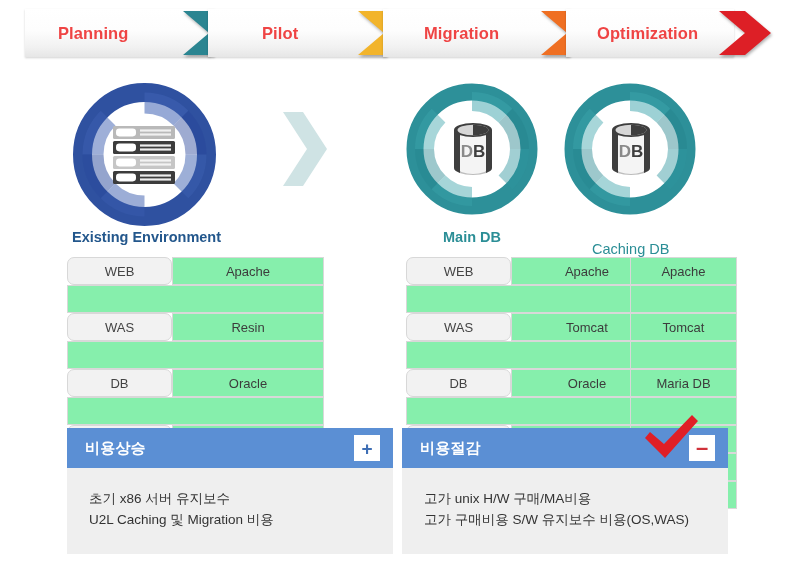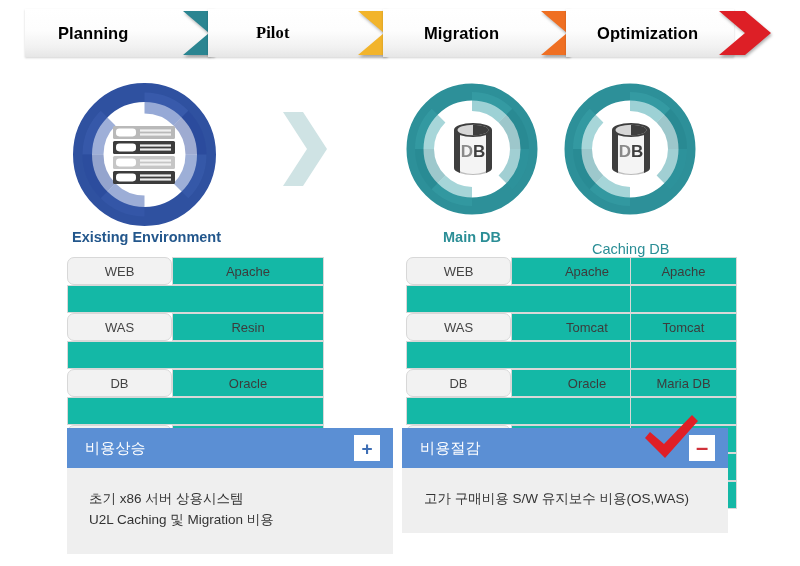--- a/index.html
+++ b/index.html
@@ -15,21 +15,21 @@
   #phase-header{
     position:absolute;left:25px;top:9px;width:750px;height:48px;
   }
   .phase-seg{
     position:absolute;top:0;height:48px;
     background:linear-gradient(180deg,#ffffff 0%,#fdfdfd 45%,#f1f1f1 80%,#e6e6e6 100%);
     box-shadow:0 1px 2px rgba(0,0,0,.18);
   }
   .phase-label{
     position:absolute;top:0;height:48px;line-height:48px;
-    font-size:16.5px;font-weight:bold;color:#000000;
+    font-size:16.5px;font-weight:bold;color:#ef4444;
     white-space:nowrap;letter-spacing:.1px;
   }
   .chev{
     position:absolute;top:0;width:56px;height:48px;
     filter:drop-shadow(1.5px 2px 1.5px rgba(0,0,0,.30));
   }
   .chev svg{display:block;width:56px;height:48px;}
 
   
   .ring{position:absolute;}
@@ -42,36 +42,36 @@
   #label-main,#label-cache{color:#2b8e96;}
 
   #mid-chevron{position:absolute;left:281px;top:110px;width:48px;height:78px;}
   #mid-chevron svg{display:block;}
 
   
   .spec-table{position:absolute;border-collapse:separate;border-spacing:0;}
   .spec-table td{
     height:26px;padding:0;text-align:center;vertical-align:middle;
     font-size:13px;color:#3c3c3c;border:1px solid #d8d8d8;
-    background:#14b8a6;
+    background:#86efac;
   }
   .spec-table td.k{background:#f2f2f2;color:#444;border-radius:7px;}
   .spec-table tr{ }
   .spec-table td.k{width:103px;}
   .spec-table td.v{width:150px;}
   .tbl-sep{height:3px;border:0;background:transparent;padding:0;}
 
   
   .panel{position:absolute;}
   .panel-head{
     position:relative;height:40px;background:#5b8fd4;
   }
   .panel-title{
     position:absolute;left:18px;top:0;height:56px;line-height:40px;
-    color:#ffffff;font-size:15px;font-weight:normal;letter-spacing:.2px;
+    color:#ffffff;font-size:15px;font-weight:bold;letter-spacing:.2px;
   }
   .panel-badge{
     position:absolute;right:13px;top:7px;width:26px;height:26px;
     background:#ffffff;display:flex;align-items:center;justify-content:center;
     font-size:19px;font-weight:bold;color:#3f6fb5;line-height:1;
   }
   .panel-badge.minus{color:#d0323a;font-size:22px;}
   .panel-body{
     background:#efefef;padding:20px 0 24px 22px;
   }
@@ -91,21 +91,21 @@
 
   <div class="phase-seg" style="left:0px;width:190px;"></div>
   <div class="phase-label" style="left:33px;">Planning</div>
   <div class="chev" style="left:158px;">
     <svg viewBox="0 0 56 48">
         <polygon points="0,2 26,24 0,46 26,46 52,24 26,2" fill="#2b8591"></polygon>
       </svg>
   </div>
 
   <div class="phase-seg" style="left:183px;width:180px;"></div>
-  <div class="phase-label" style="left:231px;font-family:Liberation Serif, serif;">Pilot</div>
+  <div class="phase-label" style="left:237px;">Pilot</div>
   <div class="chev" style="left:333px;">
     <svg viewBox="0 0 56 48">
         <polygon points="0,2 26,24 0,46 26,46 52,24 26,2" fill="#f2b42b"></polygon>
       </svg>
   </div>
 
   <div class="phase-seg" style="left:358px;width:188px;"></div>
   <div class="phase-label" style="left:399px;">Migration</div>
   <div class="chev" style="left:516px;">
     <svg viewBox="0 0 56 48">
@@ -321,31 +321,32 @@
       </tr>
   </tbody>
 </table>
 
 <div class="panel" style="left:67px;top:428px;width:326px;">
   <div class="panel-head">
     <div class="panel-title">비용상승</div>
     <div class="panel-badge">+</div>
   </div>
   <div class="panel-body">
-    <div class="panel-line">초기 x86 서버 상용시스템</div>
+    <div class="panel-line">초기 x86 서버 유지보수</div>
     <div class="panel-line">U2L Caching 및 Migration 비용</div>
   </div>
 </div>
 
 <div class="panel" style="left:402px;top:428px;width:326px;">
   <div class="panel-head">
     <div class="panel-title">비용절감</div>
     <div class="panel-badge minus">–</div>
     <div class="checkmark">
       <svg width="58" height="46" viewBox="0 0 58 46">
         <polygon points="3,23 8,17 22,29 50,0 56,6 23,43" fill="#e01f26"></polygon>
       </svg>
     </div>
   </div>
   <div class="panel-body">
+    <div class="panel-line">고가 unix H/W 구매/MA비용</div>
     <div class="panel-line">고가 구매비용 S/W 유지보수 비용(OS,WAS)</div>
   </div>
 </div>
 
 </body></html>

